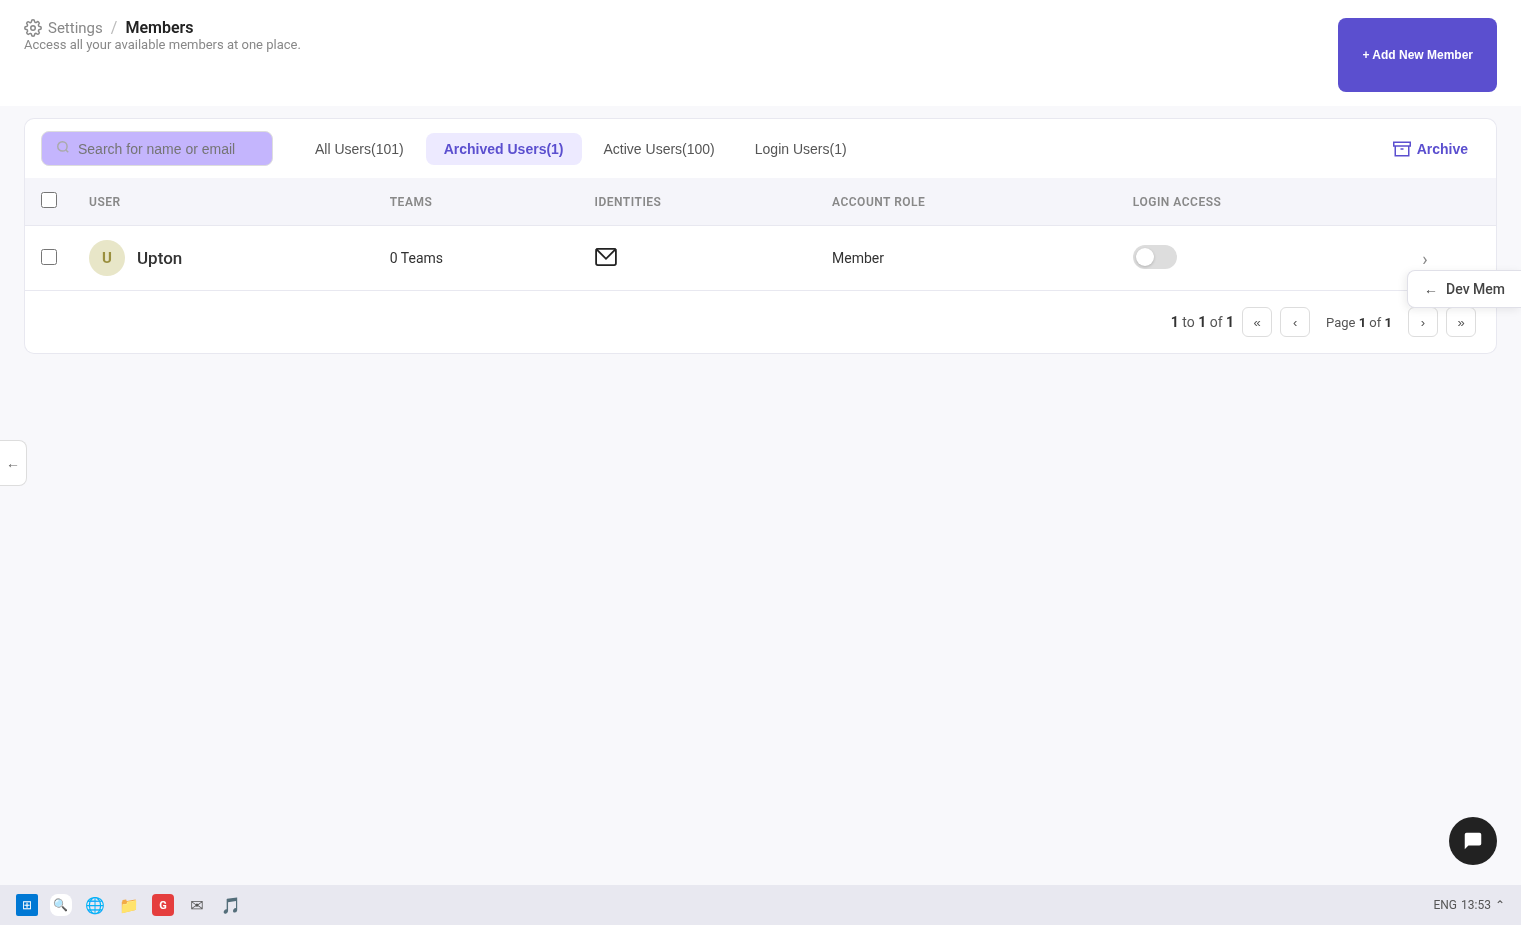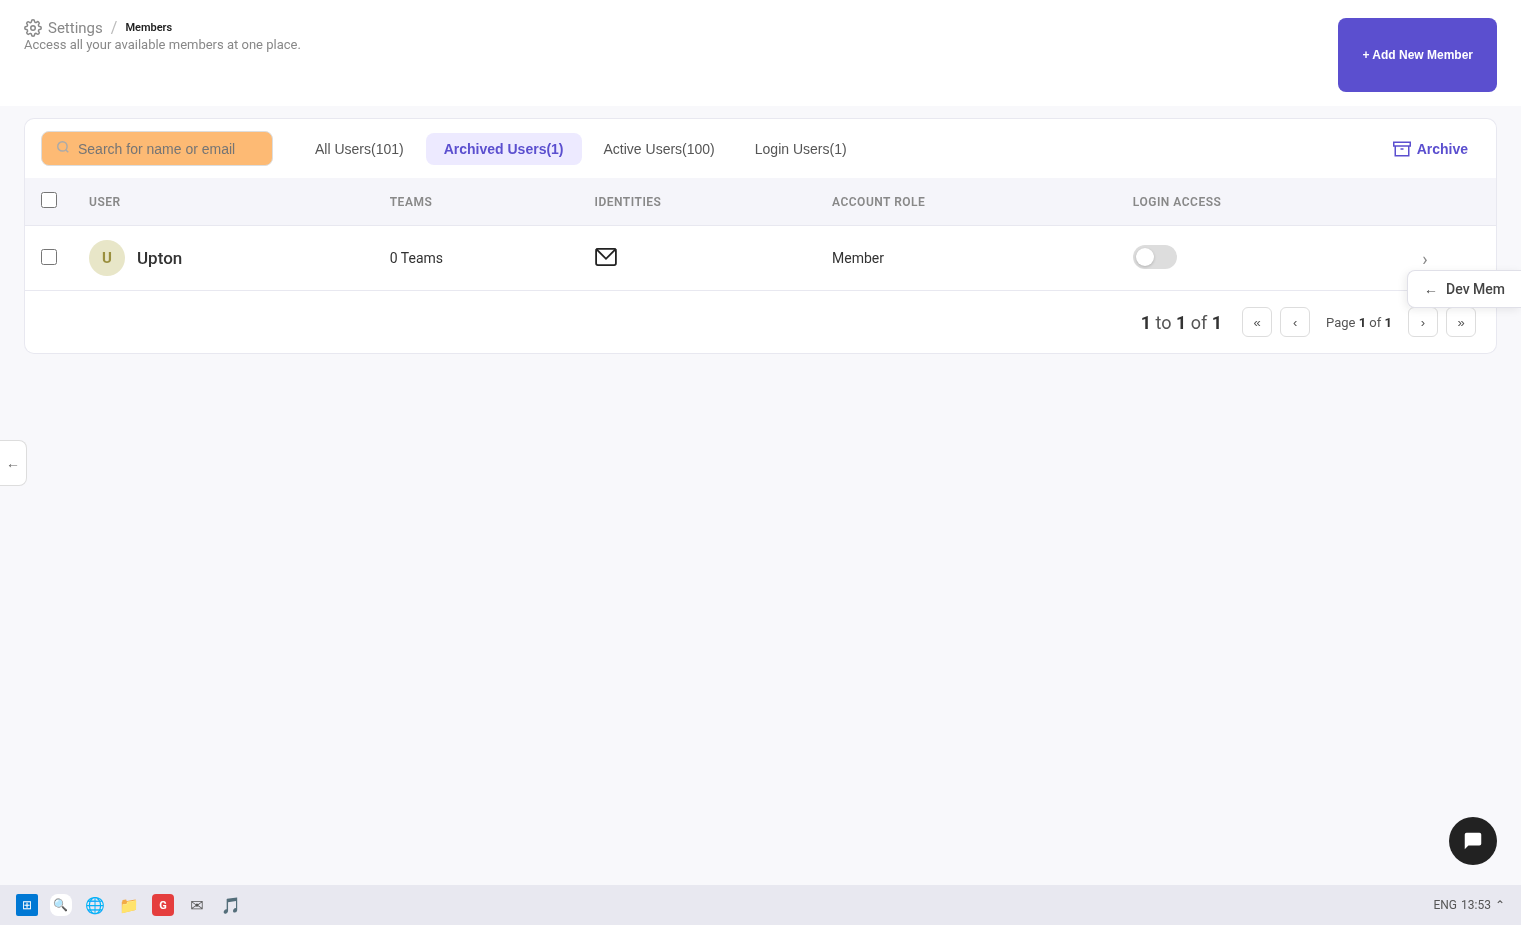--- a/index.html
+++ b/index.html
@@ -39,21 +39,21 @@
       width: 18px;
       height: 18px;
     }
     .breadcrumb-sep {
       color: #bbb;
       font-size: 16px;
     }
     .breadcrumb-current {
       color: #222;
       font-weight: 600;
-      font-size: 11px;
+      font-size: 16px;
     }
     .page-subtitle {
       font-size: 13px;
       color: #888;
       margin-top: 0;
     }
     .add-member-btn {
       display: flex;
       align-items: center;
       gap: 8px;
@@ -88,21 +88,21 @@
       flex-wrap: wrap;
       gap: 8px;
     }
     .search-box {
       display: flex;
       align-items: center;
       gap: 8px;
       border: 1px solid #ddd;
       border-radius: 8px;
       padding: 8px 14px;
-      background: #fdba74;
+      background: #c4b5fd;
       min-width: 220px;
     }
     .search-icon { color: #aaa; font-size: 14px; }
     .search-input {
       border: none;
       outline: none;
       font-size: 14px;
       color: #555;
       background: transparent;
       width: 180px;
@@ -254,23 +254,22 @@
     
     .pagination-row {
       display: flex;
       align-items: center;
       justify-content: flex-end;
       padding: 16px 20px;
       gap: 8px;
       border-top: 1px solid #e8e8f0;
     }
     .pagination-info {
-      font-size: 18px;
+      font-size: 14px;
       color: #555;
-      margin-right: 12px;
     }
     .pagination-info strong { font-weight: 700; color: #333; }
     .page-nav-btn {
       width: 30px;
       height: 30px;
       border: 1px solid #ddd;
       border-radius: 6px;
       background: #fff;
       display: flex;
       align-items: center;

